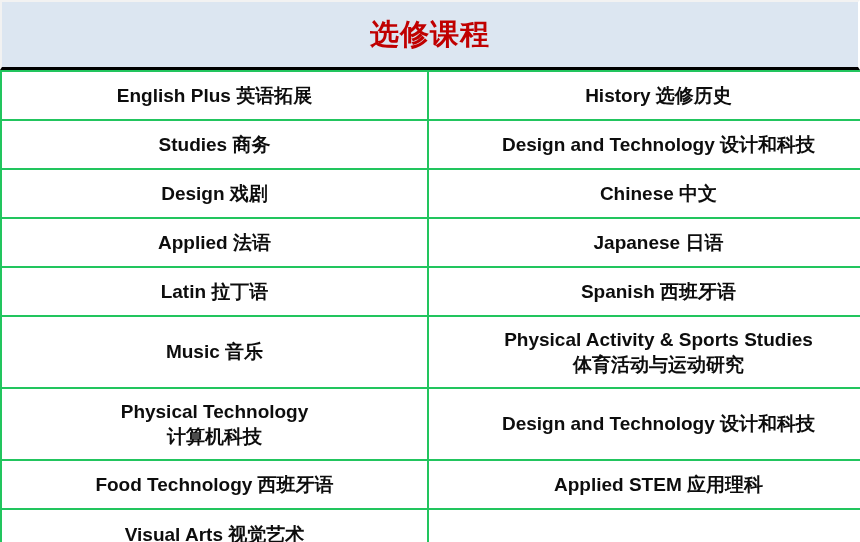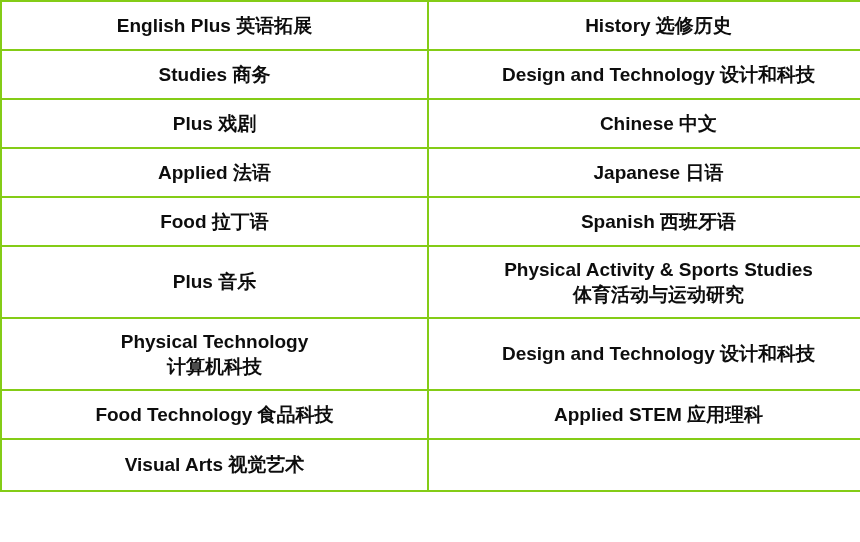--- a/index.html
+++ b/index.html
@@ -48,21 +48,21 @@
 
   
   table.course-table {
     width: 860px;
     border-collapse: collapse;
     table-layout: fixed;
     margin: 0;
     padding: 0;
   }
   table.course-table td {
-    border: 2px solid #84cc16;
+    border: 2px solid #22c55e;
     padding: 0 6px;
     text-align: center;
     vertical-align: middle;
     font-size: 19px;
     font-weight: bold;
     color: #0d0d0d;
     line-height: 1.22;
     font-family: "Liberation Sans", "DejaVu Sans", sans-serif;
   }
   table.course-table td.col-left  { width: 413px; }
@@ -73,20 +73,23 @@
   tr.r-last   td { height: 50px; }
 
   .cell-line { display: block; }
   .cell-line.line2 { margin-top: 1px; }
 </style>
 </head>
 <body>
 
 <div class="sheet">
 
+  <div class="title-banner">
+    <span class="title-text">选修课程</span>
+  </div>
 
   <table class="course-table">
     <tbody>
 
       <tr class="r-normal">
         <td class="col-left">
           <span class="cell-line">English Plus 英语拓展</span>
         </td>
         <td class="col-right">
           <span class="cell-line">History 选修历史</span>
@@ -97,68 +100,68 @@
         <td class="col-left">
           <span class="cell-line">Studies 商务</span>
         </td>
         <td class="col-right">
           <span class="cell-line">Design and Technology 设计和科技</span>
         </td>
       </tr>
 
       <tr class="r-normal">
         <td class="col-left">
-          <span class="cell-line">Plus 戏剧</span>
+          <span class="cell-line">Design 戏剧</span>
         </td>
         <td class="col-right">
           <span class="cell-line">Chinese 中文</span>
         </td>
       </tr>
 
       <tr class="r-normal">
         <td class="col-left">
           <span class="cell-line">Applied 法语</span>
         </td>
         <td class="col-right">
           <span class="cell-line">Japanese 日语</span>
         </td>
       </tr>
 
       <tr class="r-normal">
         <td class="col-left">
-          <span class="cell-line">Food 拉丁语</span>
+          <span class="cell-line">Latin 拉丁语</span>
         </td>
         <td class="col-right">
           <span class="cell-line">Spanish 西班牙语</span>
         </td>
       </tr>
 
       <tr class="r-tall">
         <td class="col-left">
-          <span class="cell-line">Plus 音乐</span>
+          <span class="cell-line">Music 音乐</span>
         </td>
         <td class="col-right">
           <span class="cell-line">Physical Activity &amp; Sports Studies</span>
           <span class="cell-line line2">体育活动与运动研究</span>
         </td>
       </tr>
 
       <tr class="r-tall">
         <td class="col-left">
           <span class="cell-line">Physical Technology</span>
           <span class="cell-line line2">计算机科技</span>
         </td>
         <td class="col-right">
           <span class="cell-line">Design and Technology 设计和科技</span>
         </td>
       </tr>
 
       <tr class="r-normal">
         <td class="col-left">
-          <span class="cell-line">Food Technology 食品科技</span>
+          <span class="cell-line">Food Technology 西班牙语</span>
         </td>
         <td class="col-right">
           <span class="cell-line">Applied STEM 应用理科</span>
         </td>
       </tr>
 
       <tr class="r-last">
         <td class="col-left">
           <span class="cell-line">Visual Arts 视觉艺术</span>
         </td>

